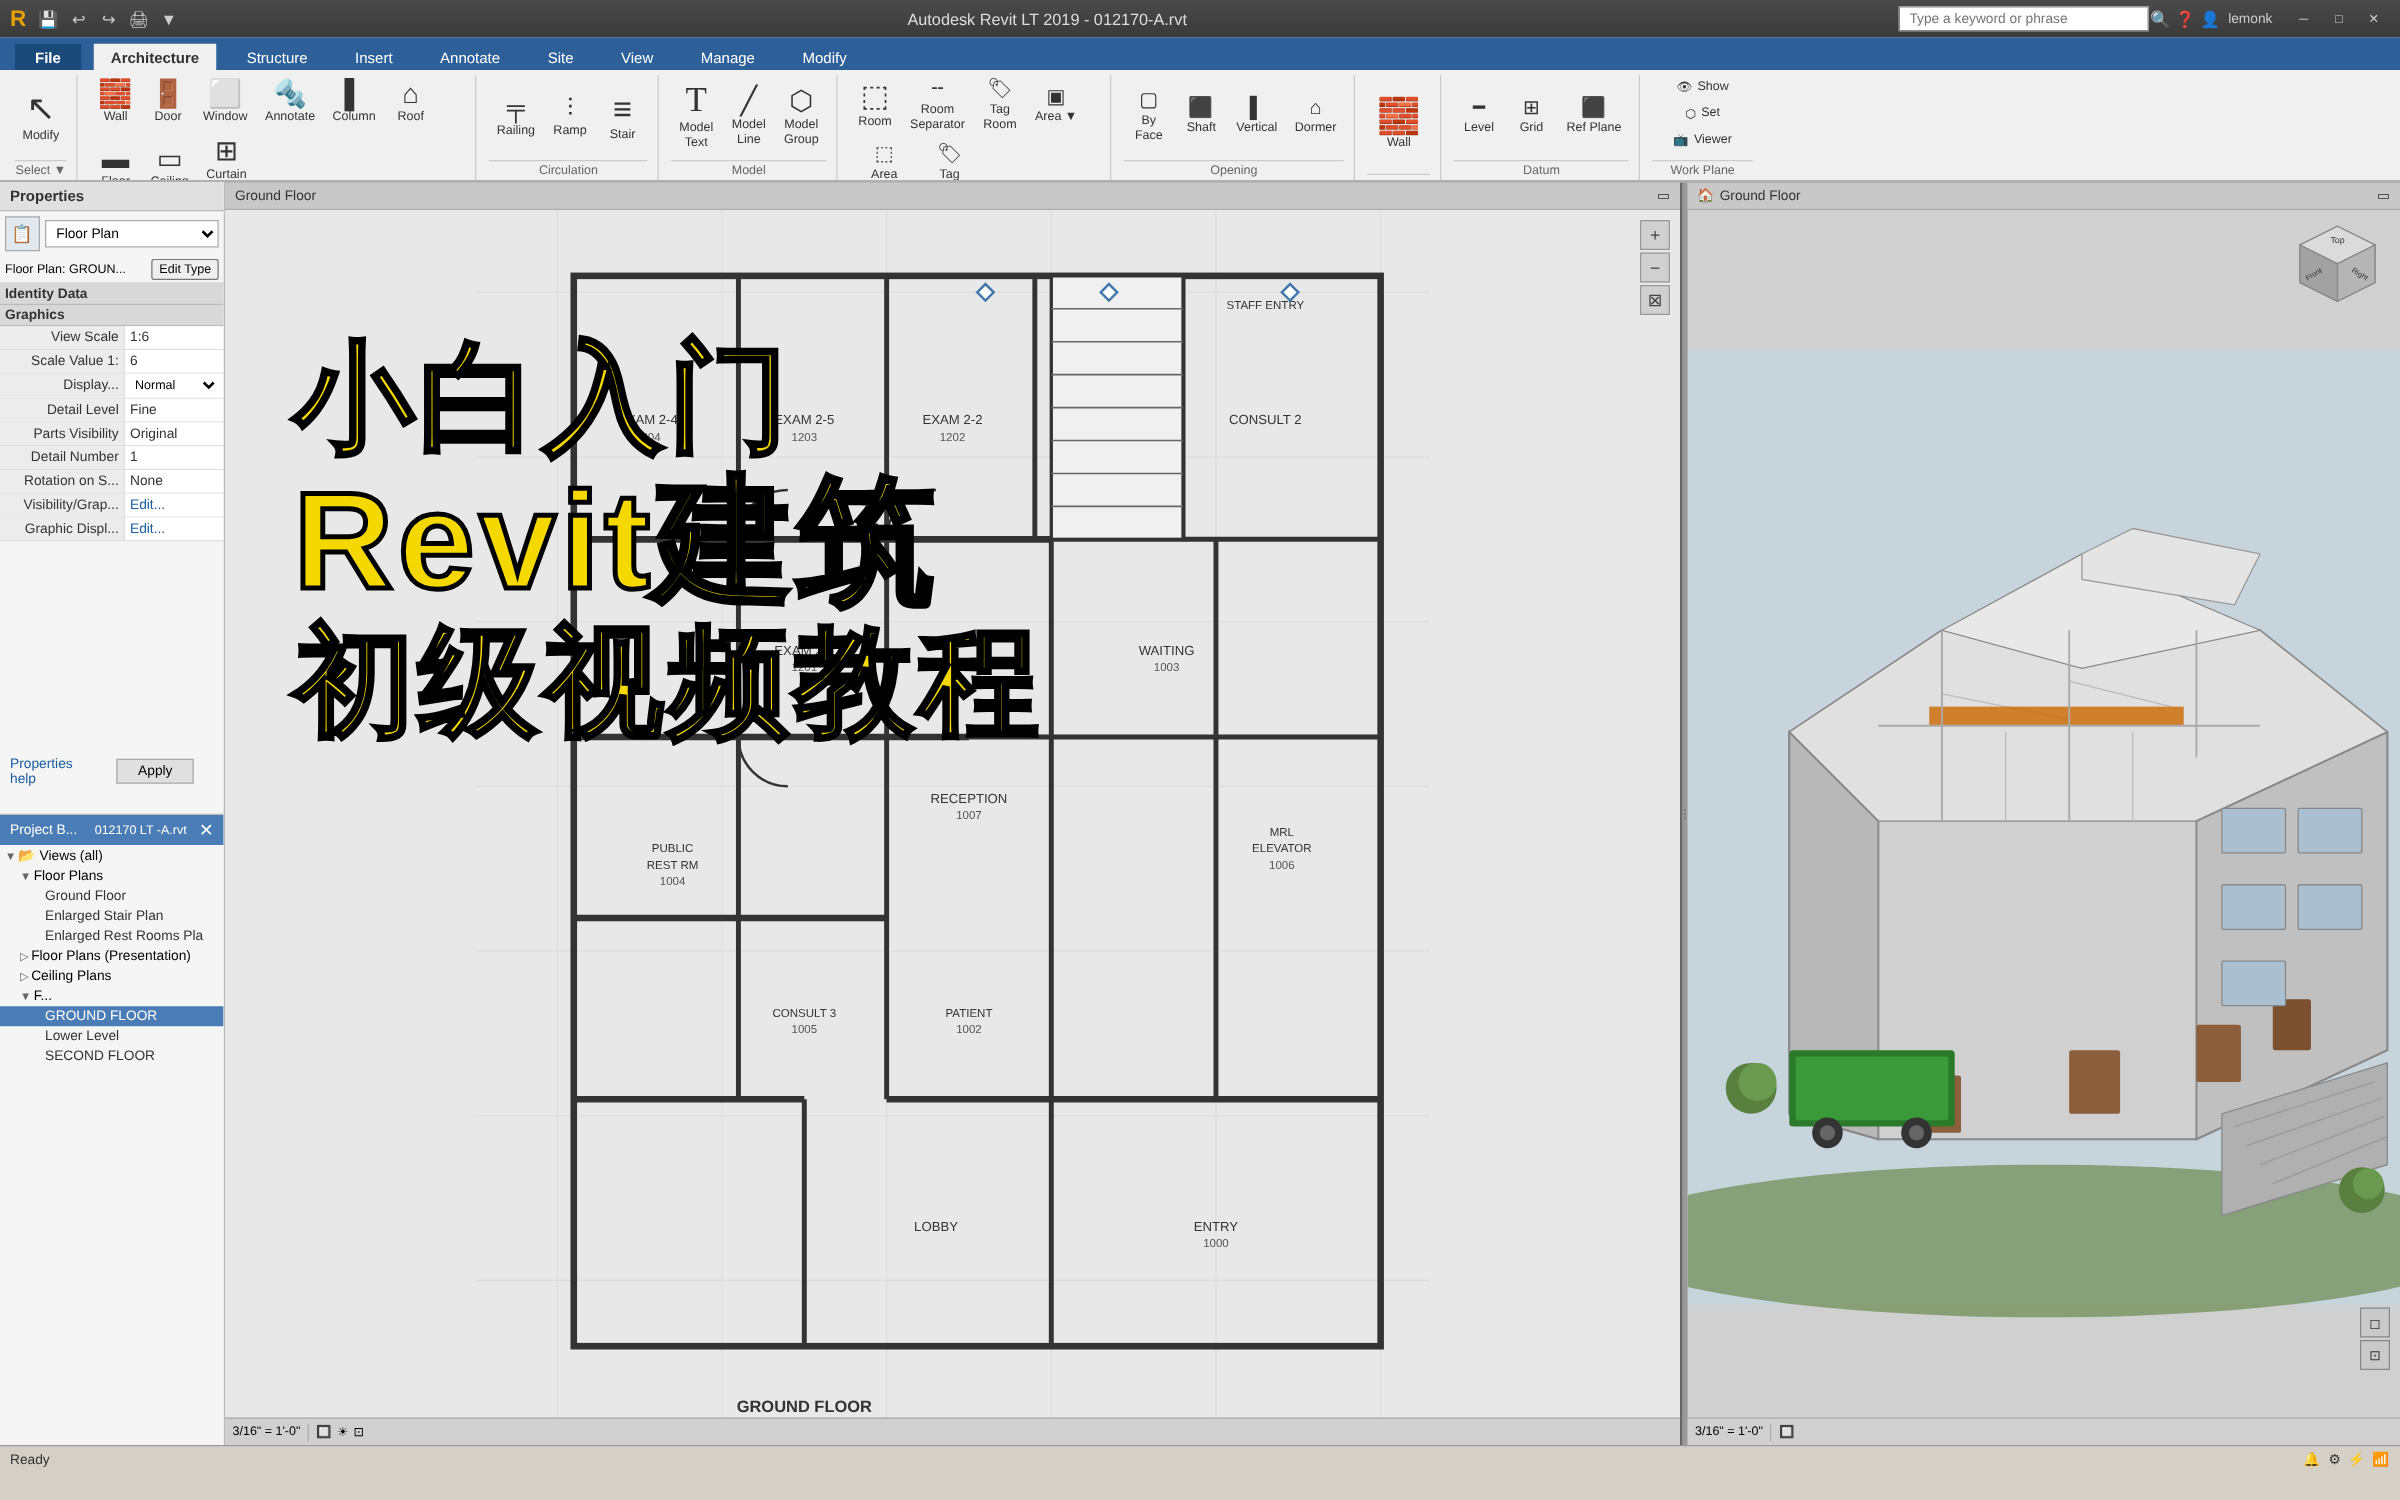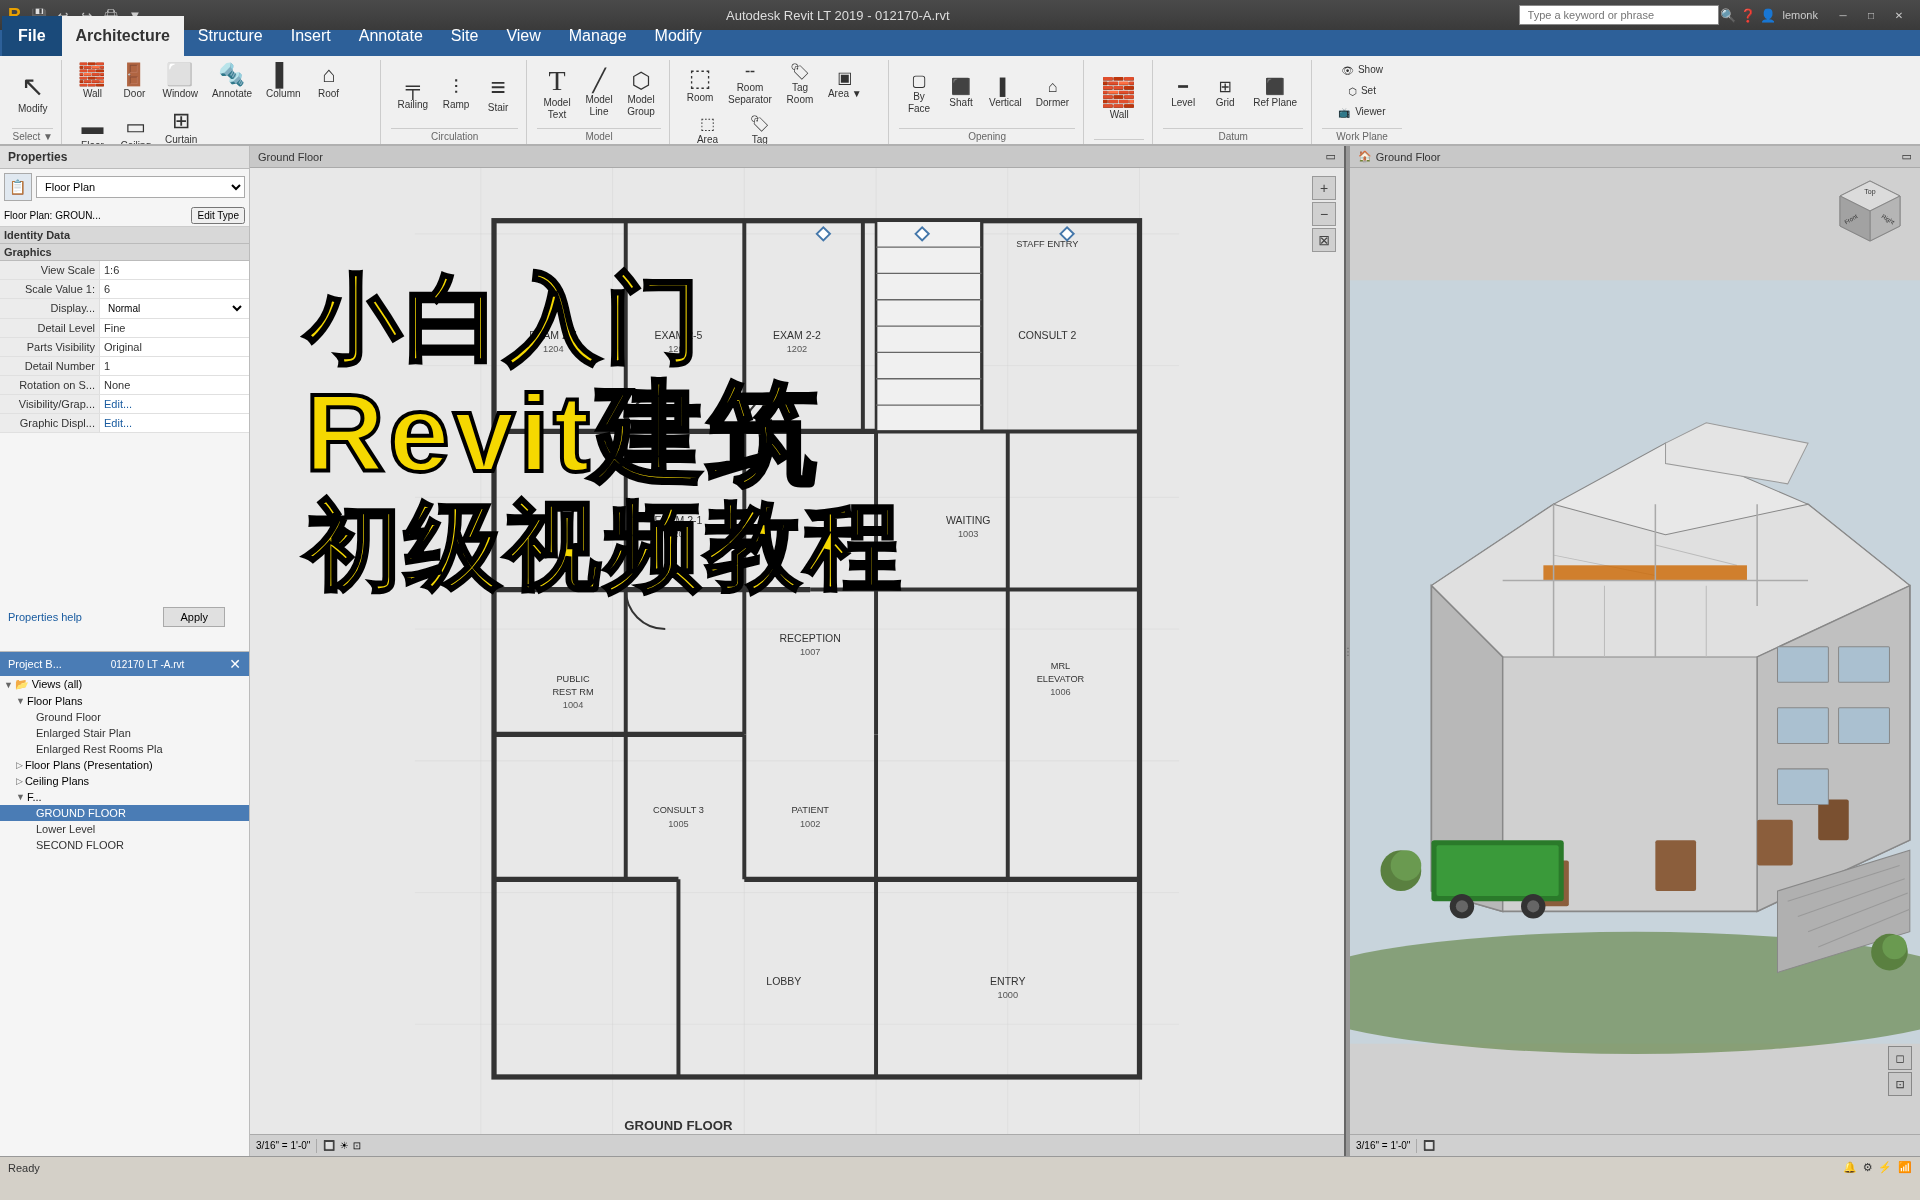--- a/index.html
+++ b/index.html
@@ -69,28 +69,29 @@
     
     #ribbon-tabs {
       height: 26px;
       background: #2d6099;
       display: flex;
       align-items: flex-end;
       padding-left: 2px;
     }
     .ribbon-tab {
       padding: 4px 14px;
-      font-size: 16px;
+      font-size: 12px;
       color: #fff;
       cursor: pointer;
       background: transparent;
       border: none;
-      height: 40px;
-      display: flex;
-      align-items: center;
+      height: 21px;
+      display: flex;
+      align-items: center;
+      margin-left: 10px;
     }
     .ribbon-tab.active {
       background: #e8e8e8;
       color: #333;
     }
     .ribbon-tab.file-tab {
       background: #2d6099;
       color: #fff;
       font-weight: bold;
       padding: 4px 16px;
@@ -161,21 +162,21 @@
     .ribbon-btn.large .ribbon-btn-icon { font-size: 28px; }
 
     
     #main-layout {
       display: flex;
       height: calc(1200px - 30px - 26px - 90px - 22px - 22px);
     }
 
     
     #left-panel {
-      width: 250px;
+      width: 180px;
       background: #f5f5f5;
       border-right: 1px solid #bbb;
       display: flex;
       flex-direction: column;
       overflow: hidden;
     }
     .properties-header {
       background: #e0e0e0;
       padding: 4px 8px;
       font-size: 12px;

